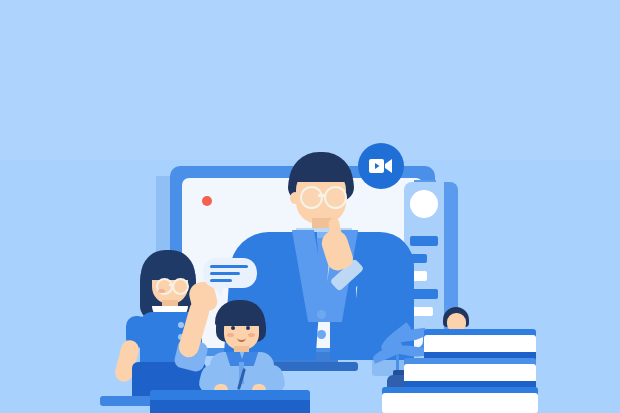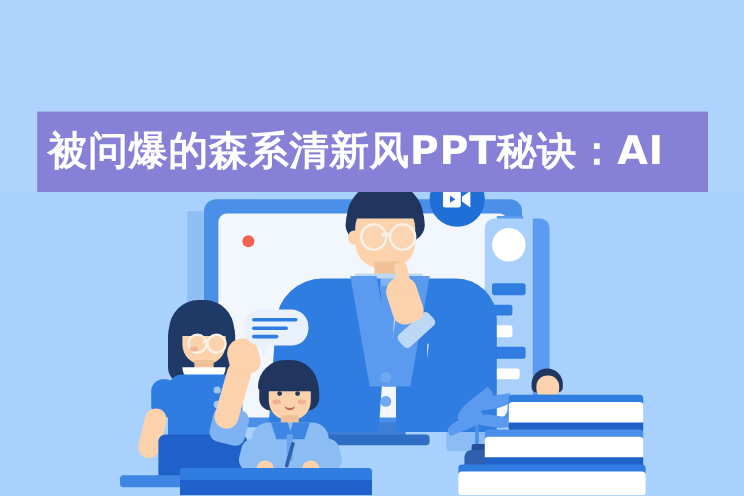--- a/index.html
+++ b/index.html
@@ -319,17 +319,14 @@
     <div class="book bk1-core"></div>
     <div class="book bk1-bot"></div>
     <div class="book bk2-top"></div>
     <div class="book bk2-core"></div>
     <div class="book bk2-bot"></div>
     <div class="book bk3-top"></div>
     <div class="book bk3-core"></div>
 
   </div>
 
-  <div class="banner">
-    <div class="banner-text">被问爆的森系清新风PPT秘诀：AI</div>
-  </div>
 
 </div>
 
 </body></html>

